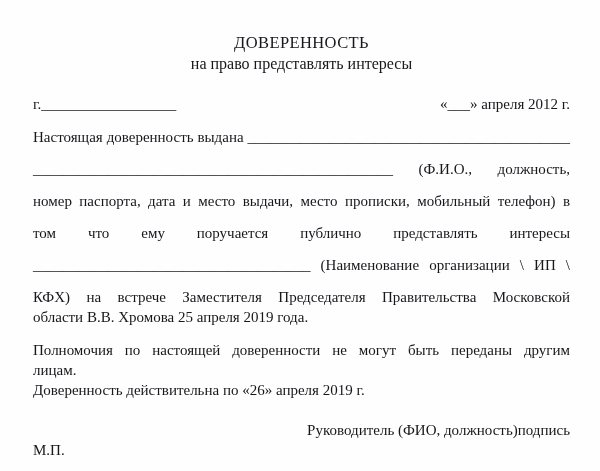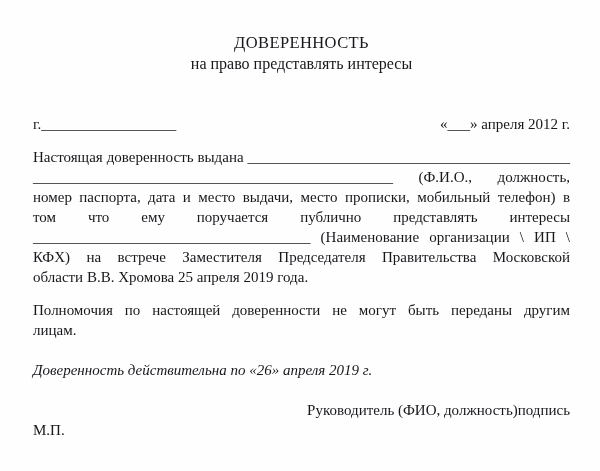--- a/index.html
+++ b/index.html
@@ -29,31 +29,32 @@
     letter-spacing: 0.4px;
   }
   .subtitle {
     font-size: 16px;
   }
   .row {
     display: flex;
     justify-content: space-between;
     align-items: baseline;
   }
-  .city-row { margin-top: 40px; }
+  .city-row { margin-top: 20px; }
   .para1 { margin-top: 13px; }
   .para2 { margin-top: 13px; }
   .jline {
     text-align: justify;
     text-align-last: justify;
     -moz-text-align-last: justify;
     white-space: normal;
+    margin-top: 12px;
   }
   .line { text-align: left; }
-  .validity { margin-top: 20px; font-style: italic; }
+  .validity { margin-top: 0; }
   .sign-row { margin-top: 20px; justify-content: flex-end; }
   .stamp { }
 </style>
 </head>
 <body>
 
 <div class="doc">
 
   <div class="title-block">
     <div class="title">ДОВЕРЕННОСТЬ</div>

